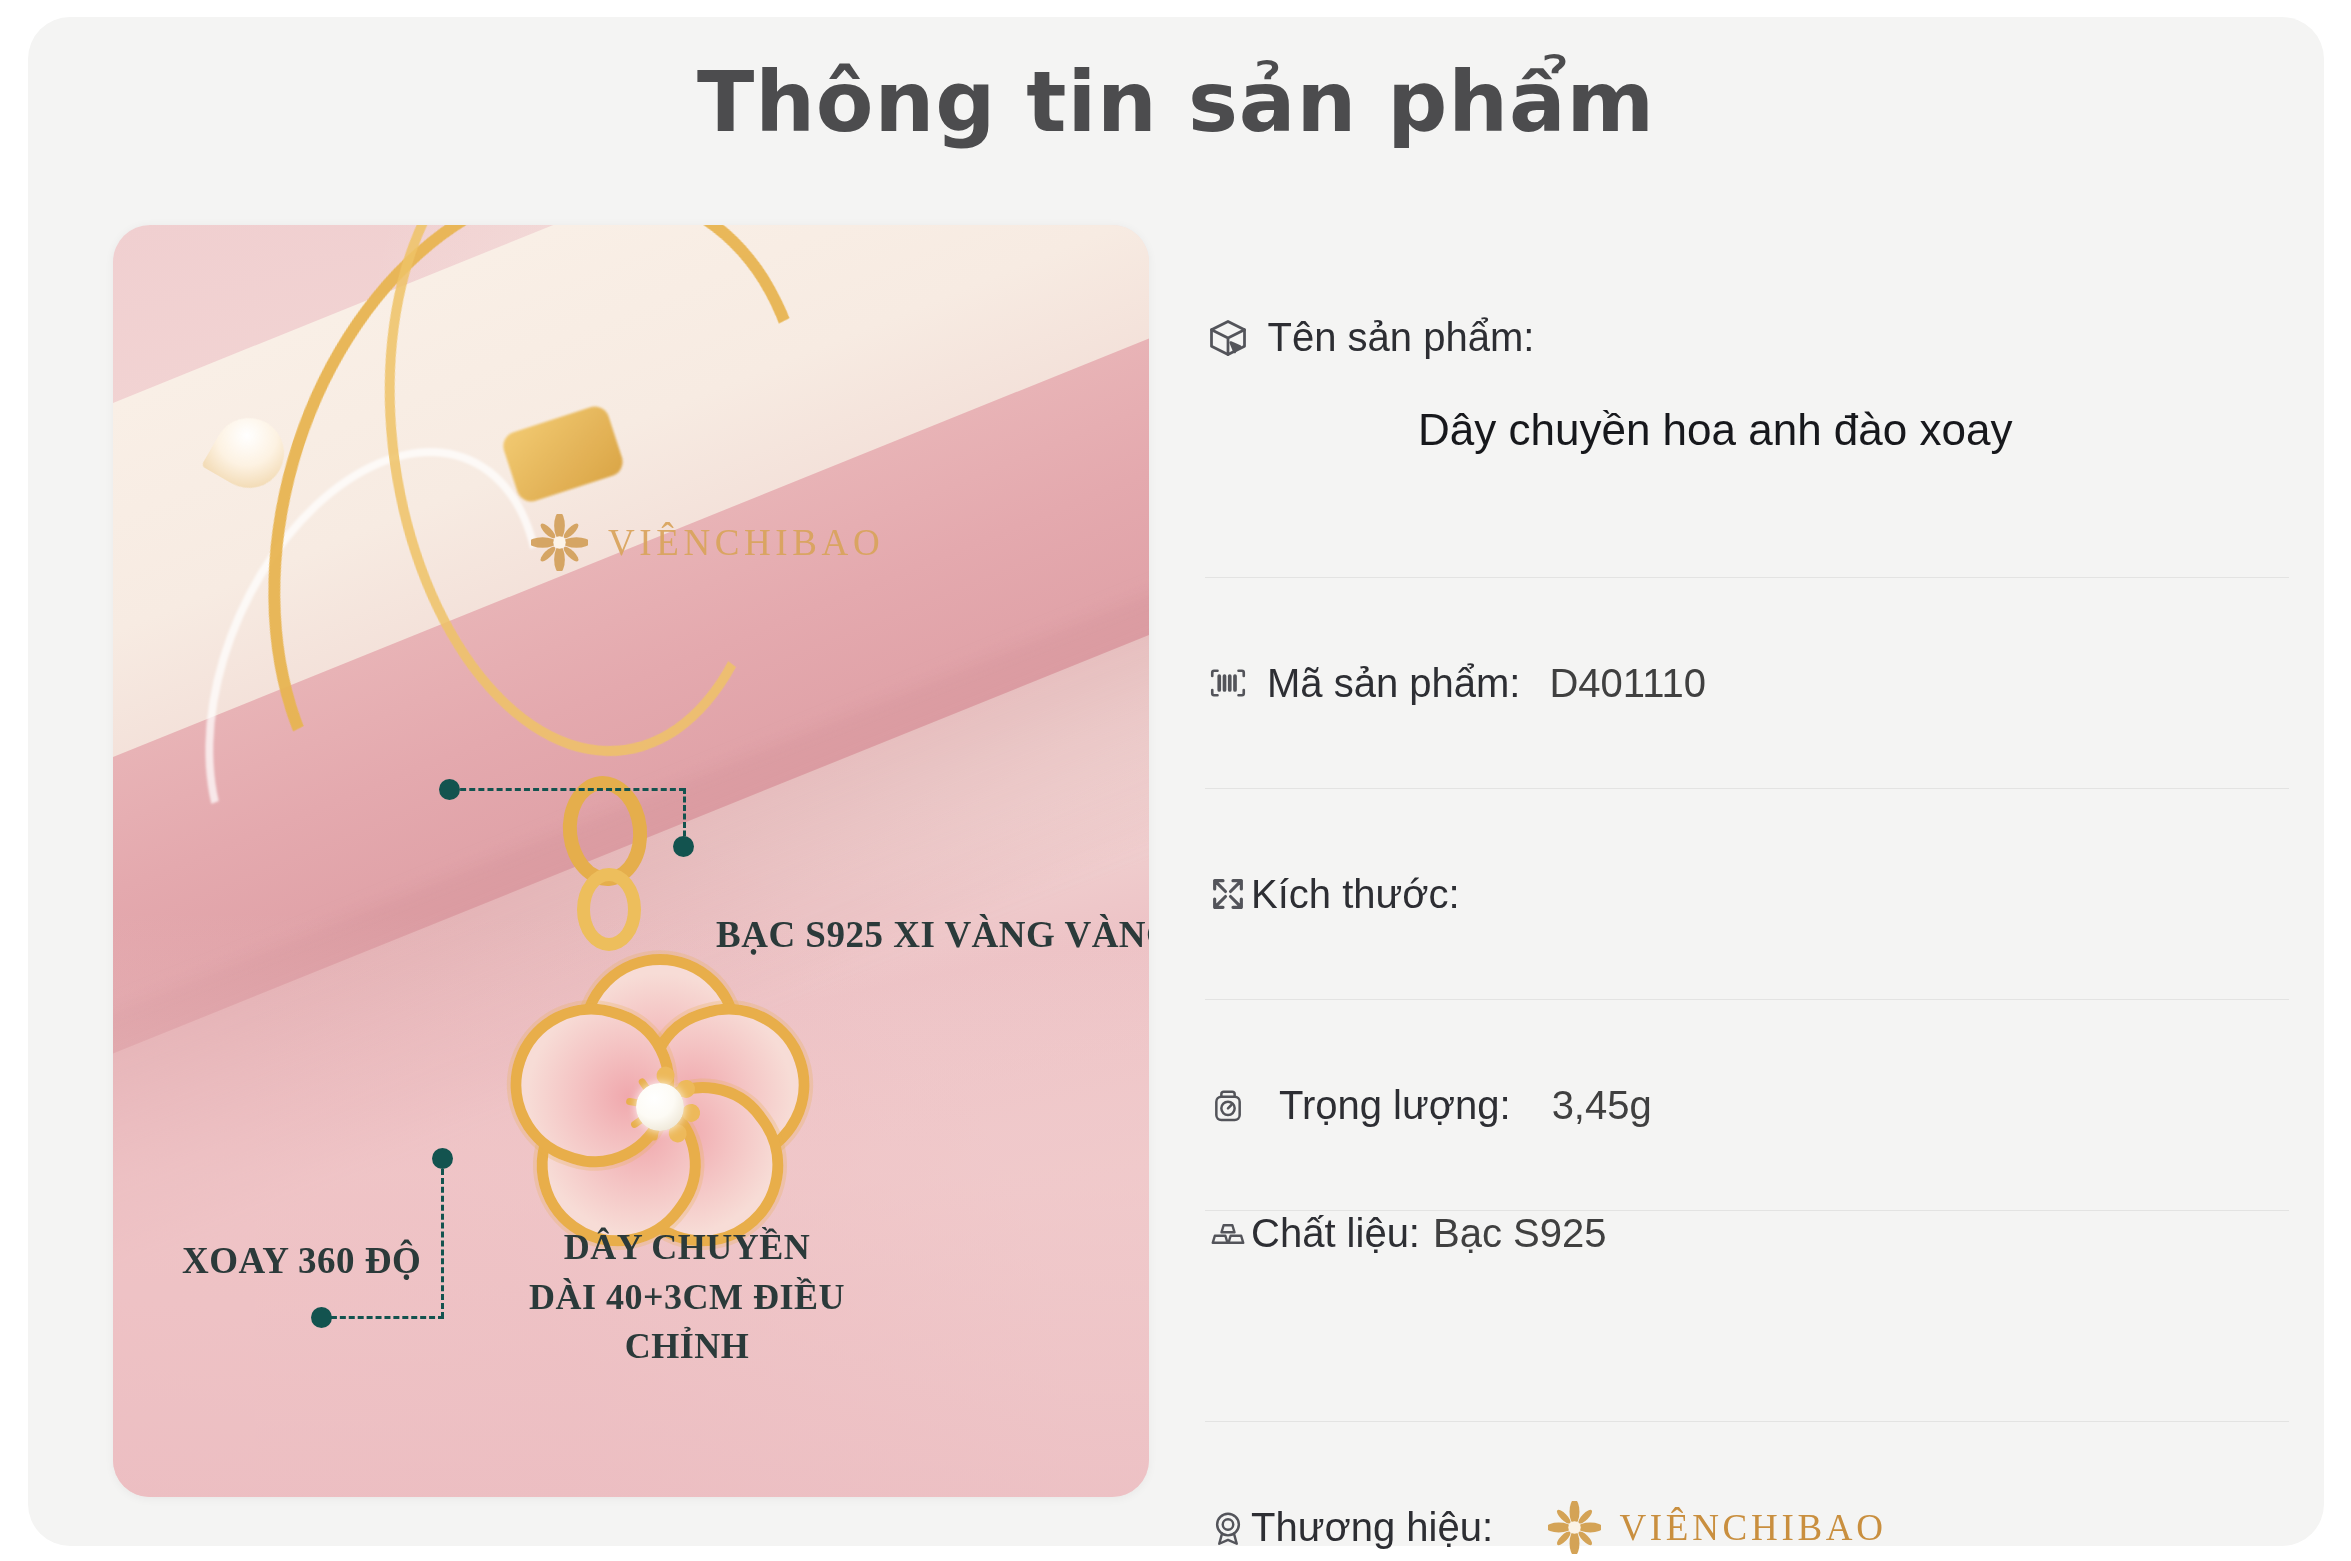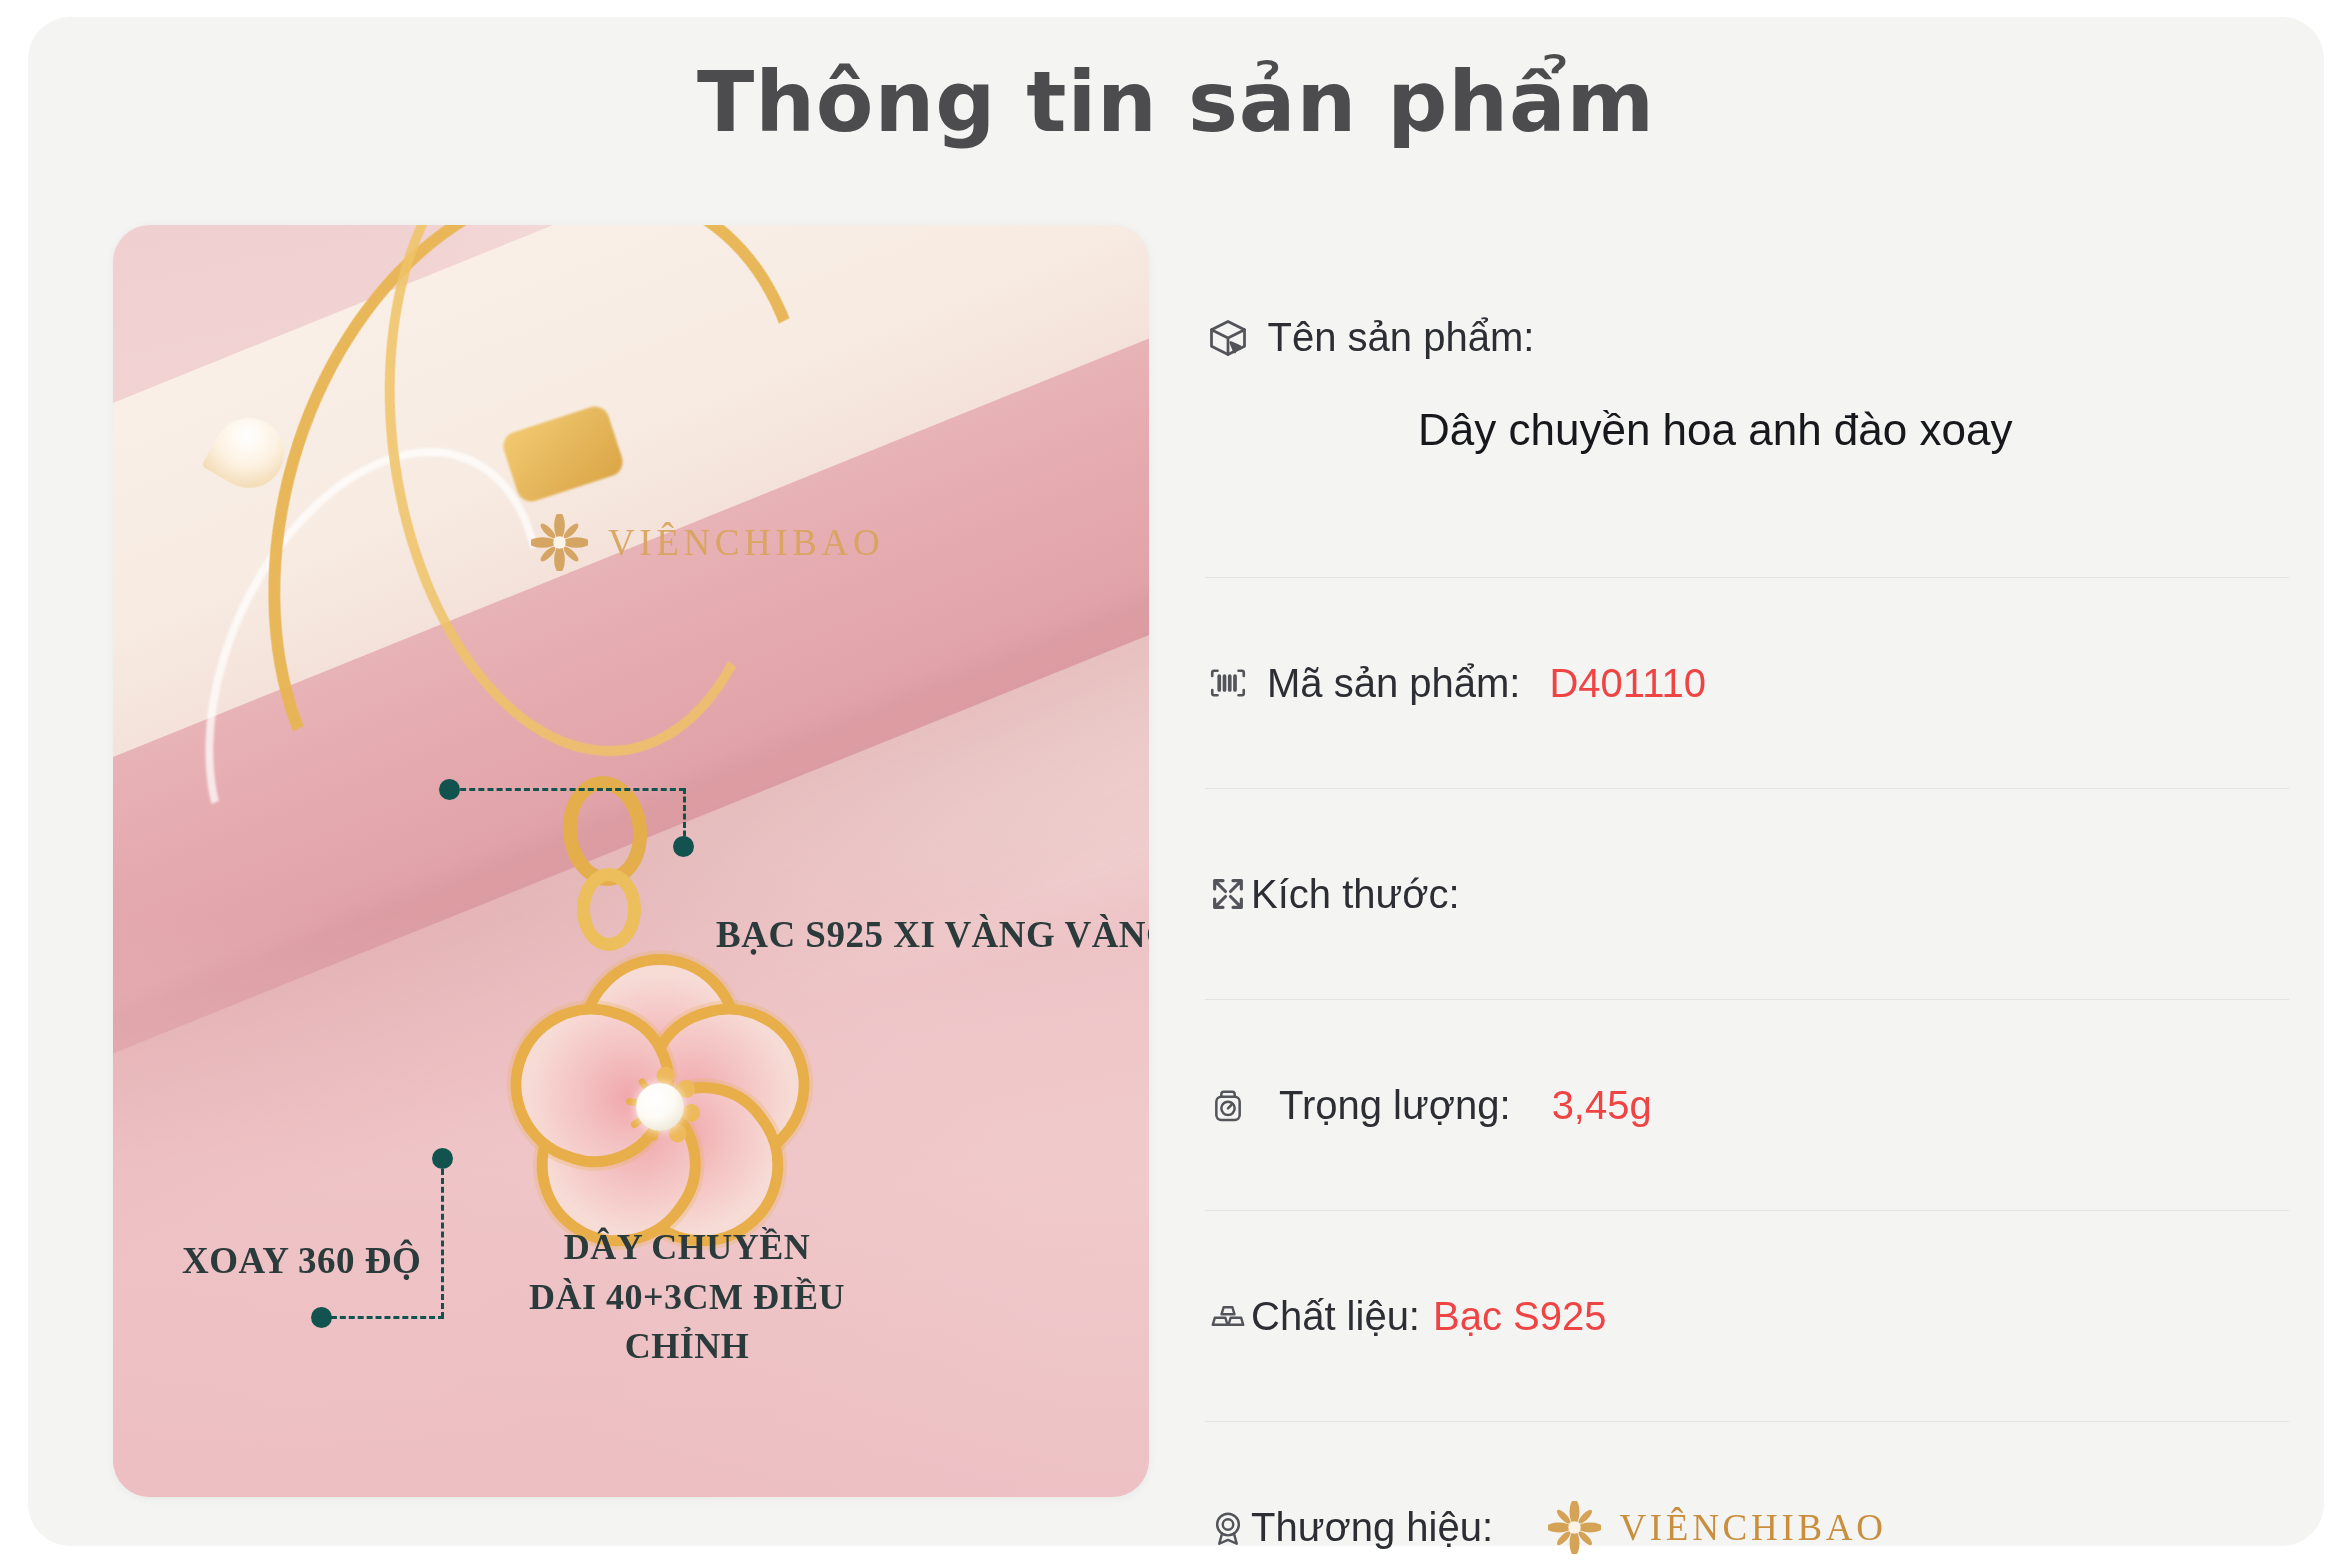--- a/index.html
+++ b/index.html
@@ -279,38 +279,38 @@
   }
   .spec-label {
     font-family:"Liberation Sans", sans-serif;
     font-size:40px;
     color:#2d2e33;
     white-space:nowrap;
   }
   .spec-value {
     font-family:"Liberation Sans", sans-serif;
     font-size:40px;
-    color:#ef4444;
+    color:#404040;
     white-space:nowrap;
   }
 
   
   #row-name { height:303px; padding-top:40px; }
   #row-name .spec-value-block {
     margin-top:44px;
     padding-left:213px;
     font-size:44px;
     color:#17181c;
     white-space:nowrap;
   }
 
   #row-code  { height:211px; display:flex; align-items:center;gap:16px; }
   #row-size  { height:211px; display:flex; align-items:center; }
   #row-weight{ height:211px; display:flex; align-items:center;gap:28px; }
-  #row-mat   { height:211px; display:flex; align-items:center; }
+  #row-mat   { height:211px; display:flex; align-items:flex-start; }
   #row-brand { height:211px; display:flex; align-items:center; }
 
   #row-code .spec-value,
   #row-size .spec-value,
   #row-weight .spec-value,
   #row-mat .spec-value { margin-left:13px; }
 
   
   .brand-lockup {
     display:flex; align-items:center; gap:18.4px;

